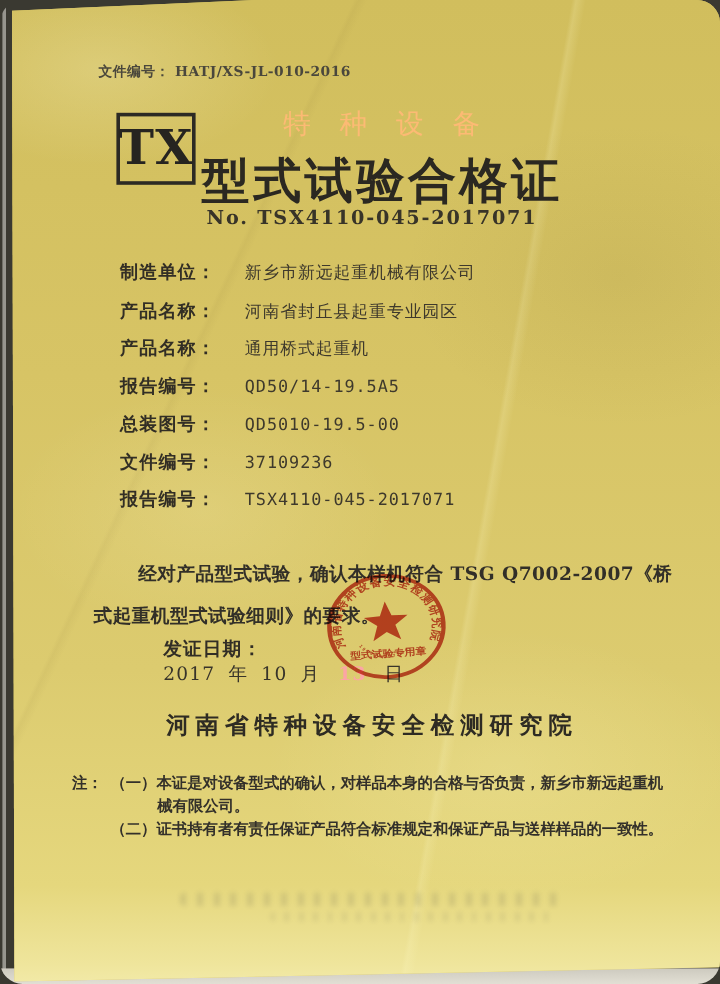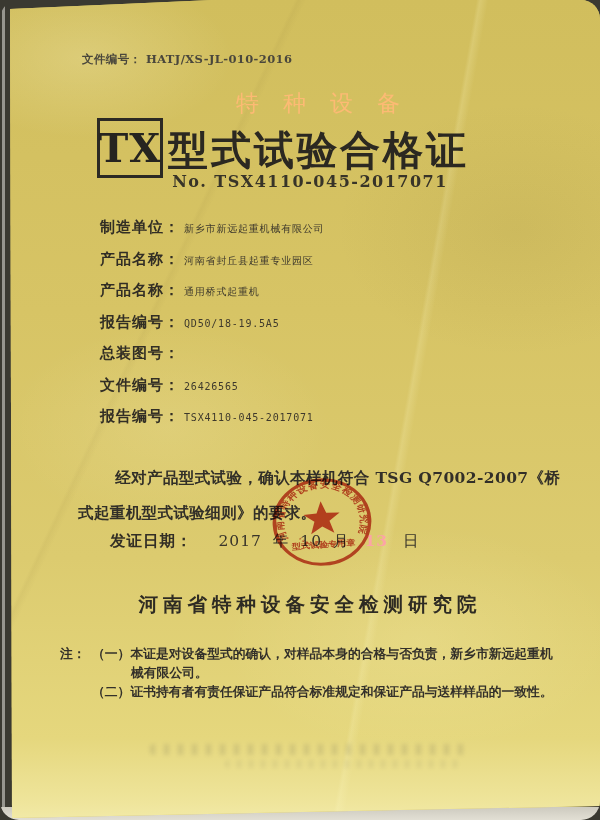--- a/index.html
+++ b/index.html
@@ -32,50 +32,50 @@
   }
   .content{position:absolute;inset:0;color:#34312a;}
 
   .file-number{
     position:absolute;left:82px;top:52px;
     font-size:11.5px;letter-spacing:.4px;color:#4a473c;font-weight:600;
   }
 
   .tx-box{
     position:absolute;left:97px;top:94px;width:60px;height:54px;
-    border:3px solid #2c2a24;display:flex;align-items:center;justify-content:center;margin-top:24px;
+    border:3px solid #2c2a24;display:flex;align-items:center;justify-content:center;
   }
   .tx-box span{font-size:40px;font-weight:700;line-height:1;letter-spacing:1px;color:#262420;}
 
   .titles{position:absolute;left:168px;top:88px;width:300px;text-align:center;}
   .title-top{
     font-size:23px;font-weight:400;letter-spacing:24px;padding-left:24px;
     color:#fdba74;
   }
   .title-main{
     margin-top:4px;font-size:40px;font-weight:700;letter-spacing:3px;
     color:#2b2821;white-space:nowrap;
   }
   .cert-no{
     position:absolute;left:0;top:172px;width:620px;text-align:center;
     font-size:16px;letter-spacing:1.5px;color:#383428;font-weight:600;
   }
 
   .fields{position:absolute;left:88px;top:218px;text-align:right;}
   .field-row{display:flex;align-items:baseline;height:19px;margin-bottom:12.5px;}
   .field-label{font-size:15px;font-weight:700;color:#322e25;letter-spacing:1px;width:92px;}
-  .field-value{font-size:10px;color:#3e392c;margin-left:4px;letter-spacing:.8px;
+  .field-value{font-size:14px;color:#3e392c;margin-left:24px;letter-spacing:.8px;
     font-family:"DejaVu Sans Mono","Liberation Mono",monospace;}
 
   .statement{
     position:absolute;left:78px;top:460px;width:484px;
     font-size:15.5px;line-height:35px;text-indent:2.4em;
     color:#322f28;font-weight:600;letter-spacing:.4px;
   }
-  .date-row{position:absolute;left:110px;top:531px;display:flex;align-items:baseline;}
+  .date-row{position:absolute;left:110px;top:531px;display:flex;align-items:baseline;flex-direction:column;}
   .date-label{font-size:15.5px;font-weight:700;letter-spacing:1px;color:#322e25;}
   .date-value{font-size:15.5px;margin-left:26px;color:#38342a;word-spacing:5px;letter-spacing:1px;}
   .date-day{font-weight:800;color:#fca5a5;margin:0 4px;}
 
   .issuer{
     position:absolute;left:20px;top:591px;width:580px;text-align:center;
     font-size:19.5px;font-weight:700;letter-spacing:5px;color:#2e2b23;
   }
 
   .notes{position:absolute;left:60px;top:644px;width:496px;display:flex;
@@ -133,28 +133,29 @@
       <div class="field-row">
         <span class="field-label">产品名称：</span>
         <span class="field-value">河南省封丘县起重专业园区</span>
       </div>
       <div class="field-row">
         <span class="field-label">产品名称：</span>
         <span class="field-value">通用桥式起重机</span>
       </div>
       <div class="field-row">
         <span class="field-label">报告编号：</span>
-        <span class="field-value">QD50/18-19.5A5</span>
+        <span class="field-value">QD50/14-19.5A5</span>
       </div>
       <div class="field-row">
         <span class="field-label">总装图号：</span>
+        <span class="field-value">QD5010-19.5-00</span>
       </div>
       <div class="field-row">
         <span class="field-label">文件编号：</span>
-        <span class="field-value">26426565</span>
+        <span class="field-value">37109236</span>
       </div>
       <div class="field-row">
         <span class="field-label">报告编号：</span>
         <span class="field-value">TSX4110-045-2017071</span>
       </div>
     </div>
 
     <div class="statement">经对产品型式试验，确认本样机符合 TSG Q7002-2007《桥式起重机型式试验细则》的要求。</div>
 
     <div class="date-row">

